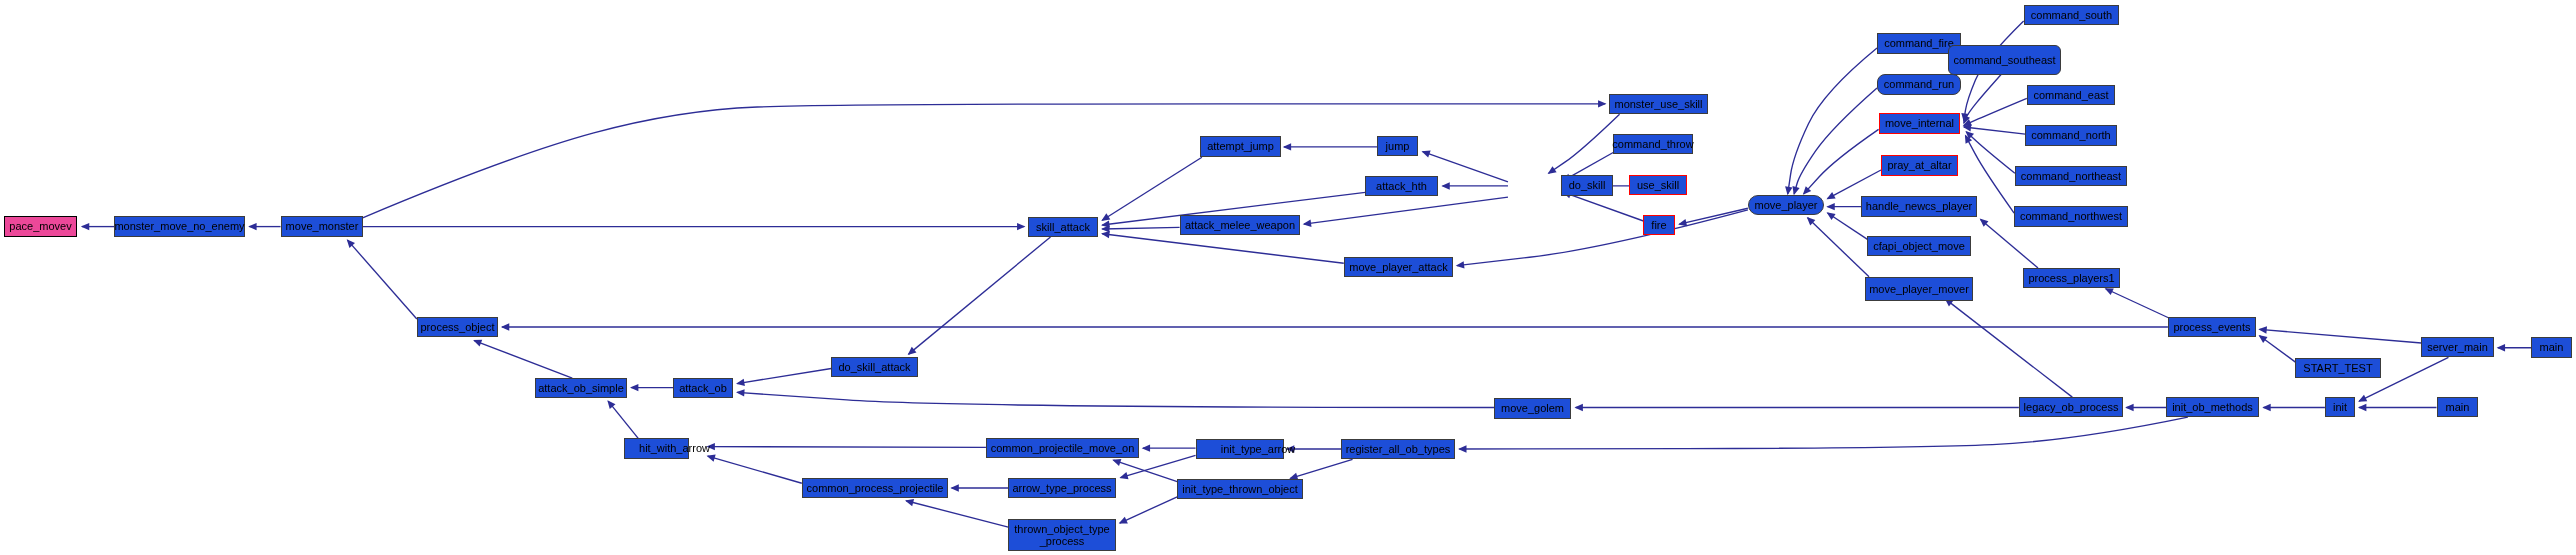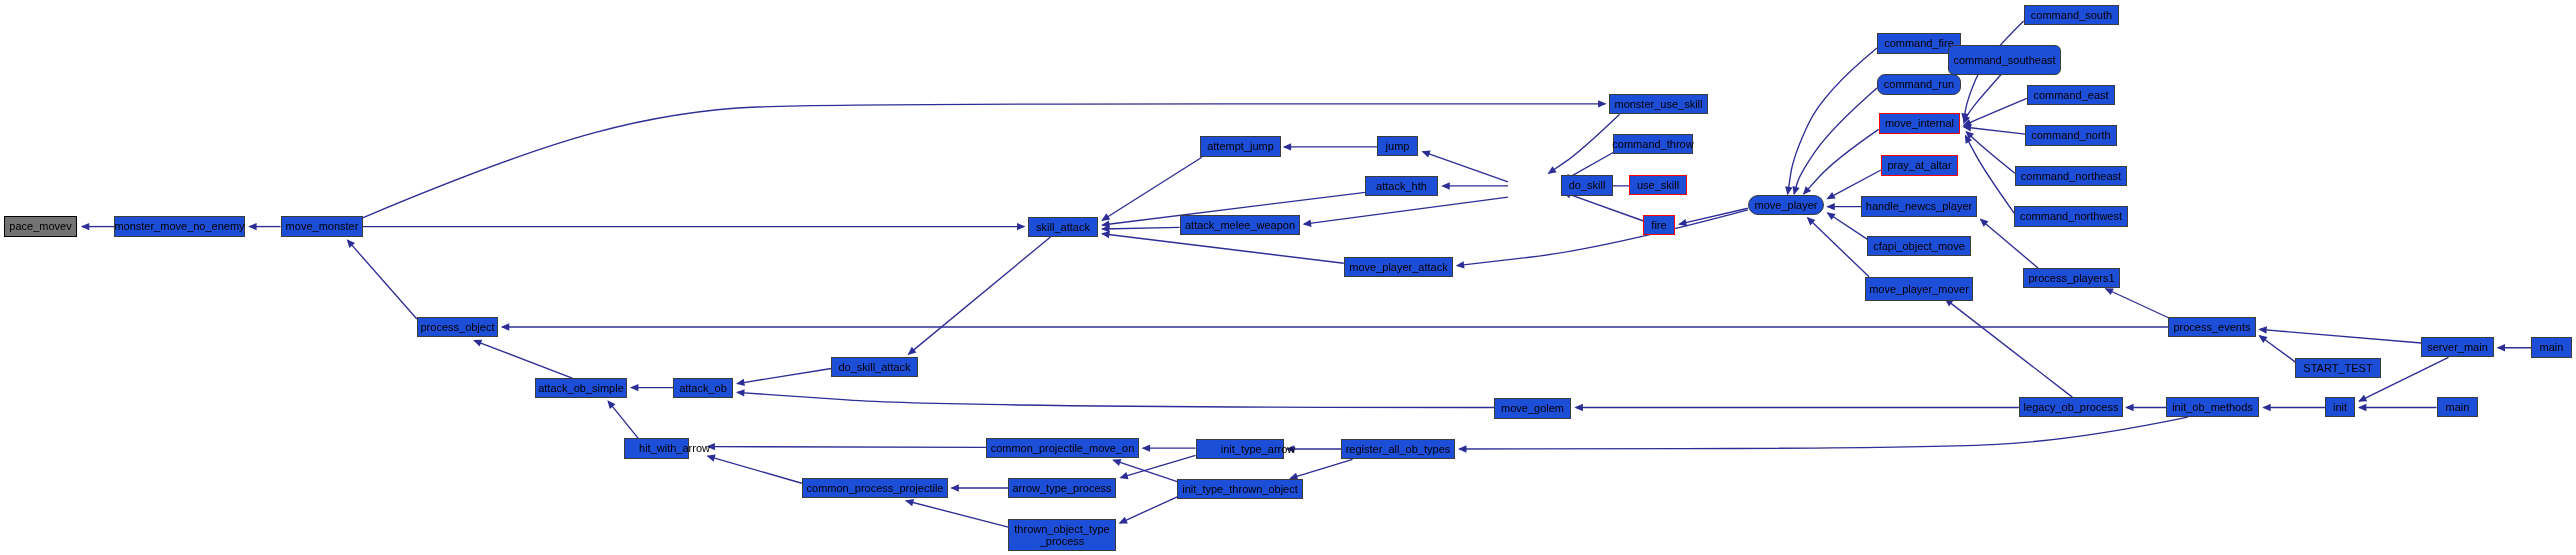--- a/index.html
+++ b/index.html
@@ -5,21 +5,21 @@
   html, body { margin:0; padding:0; background:#ffffff; }
   body { width:2576px; height:556px; position:relative; overflow:hidden;
          font-family:"Liberation Sans", "DejaVu Sans", sans-serif; }
   #graph { position:absolute; left:0; top:0; width:2576px; height:556px; }
   #edges { position:absolute; left:0; top:0; width:2576px; height:556px; z-index:1; }
   #nodes { position:absolute; left:0; top:0; width:2576px; height:556px; z-index:2; }
   .node { position:absolute; box-sizing:border-box; background:#1d4ed8;
           border:1.1px solid #3c3c3c; display:flex; align-items:center; justify-content:center;
           font-size:11px; line-height:1.12; color:#000; text-align:center; white-space:pre-line;
           cursor:pointer; }
-  .node.highlight { background:#737373; border:1.3px solid #000000; }
+  .node.highlight { background:#ec4899; border:1.3px solid #000000; }
   .node.truncated { border:1.3px solid #ff0000; }
   .edge { fill:none; stroke:#2d2d96; stroke-width:1.7; }
 </style>
 </head>
 <body>
 
 <div id="graph">
   <svg id="edges" xmlns="http://www.w3.org/2000/svg" viewBox="0 0 3232 697" width="2576" height="556">
     <defs>
       <marker id="arrowhead" viewBox="0 0 10 10" refX="8.5" refY="5" markerWidth="8.2" markerHeight="6.2" orient="auto">

